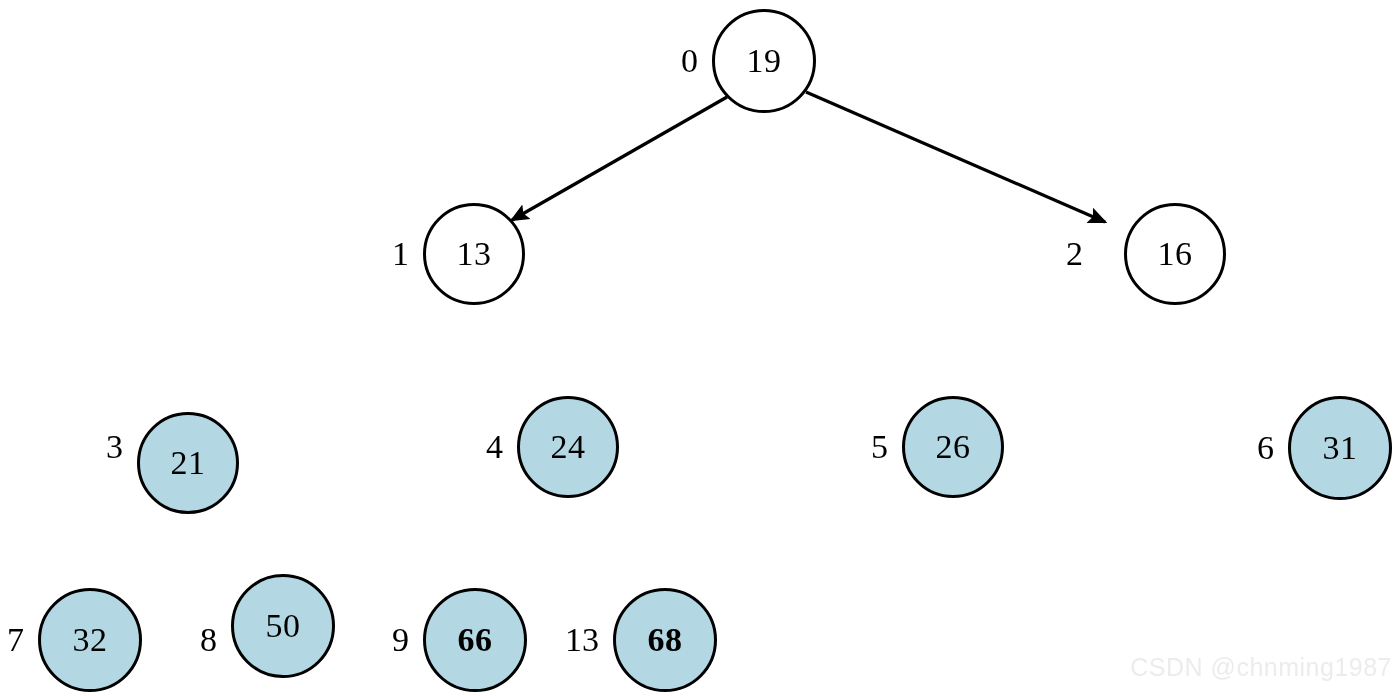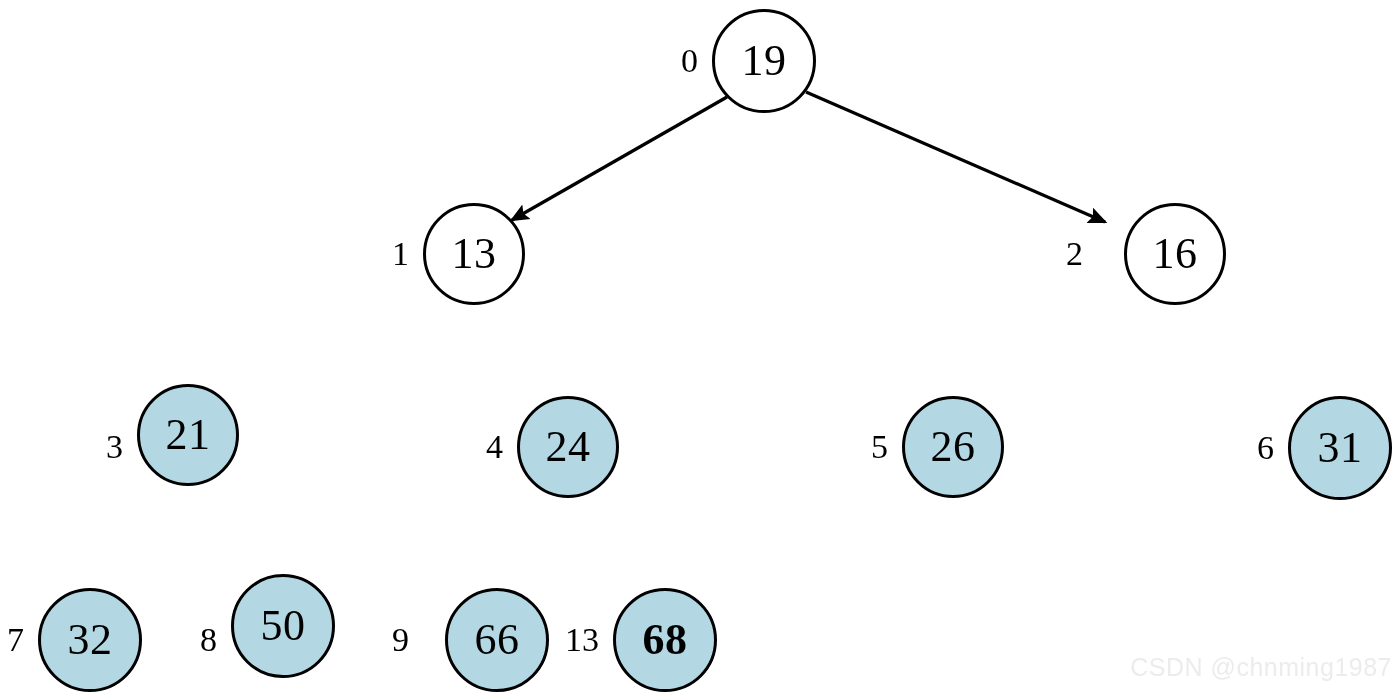--- a/index.html
+++ b/index.html
@@ -31,21 +31,21 @@
     display: flex;
     align-items: center;
     justify-content: center;
     background: #ffffff;
   }
   .node.filled {
     background: #b3d7e3;
   }
   .node-value {
     font-family: "Liberation Serif", "DejaVu Serif", serif;
-    font-size: 44px;
+    font-size: 34px;
     color: #000000;
     line-height: 1;
     letter-spacing: 0.5px;
   }
   .node-index {
     position: absolute;
     font-family: "Liberation Serif", "DejaVu Serif", serif;
     font-size: 34px;
     color: #000000;
     line-height: 1;
@@ -94,21 +94,21 @@
         </div>
         <span class="node-index" style="left: 339px; top: 237px; width: 70px;">1</span>
       </div>
       <div style="position: absolute; left: 0px; top: 0px;">
         <div class="node" style="left: 1124px; top: 203px; width: 102px; height: 102px;">
           <span class="node-value">16</span>
         </div>
         <span class="node-index" style="left: 1013px; top: 237px; width: 70px;">2</span>
       </div>
       <div style="position: absolute; left: 0px; top: 0px;">
-        <div class="node filled" style="left: 137px; top: 384px; width: 102px; height: 102px;">
+        <div class="node filled" style="left: 137px; top: 412px; width: 102px; height: 102px;">
           <span class="node-value">21</span>
         </div>
         <span class="node-index" style="left: 53px; top: 430px; width: 70px;">3</span>
       </div>
       <div style="position: absolute; left: 0px; top: 0px;">
         <div class="node filled" style="left: 517px; top: 396px; width: 102px; height: 102px; justify-content: center;">
           <span class="node-value">24</span>
         </div>
         <span class="node-index" style="left: 433px; top: 430px; width: 70px;">4</span>
       </div>
@@ -130,21 +130,21 @@
         </div>
         <span class="node-index" style="left: -47px; top: 623px; width: 71px;">7</span>
       </div>
       <div style="position: absolute; left: 0px; top: 0px;">
         <div class="node filled" style="left: 231px; top: 574px; width: 104px; height: 104px;">
           <span class="node-value">50</span>
         </div>
         <span class="node-index" style="left: 146px; top: 623px; width: 71px;">8</span>
       </div>
       <div style="position: absolute; left: 0px; top: 0px;">
-        <div class="node filled" style="left: 445px; top: 588px; width: 104px; height: 104px;">
+        <div class="node filled" style="left: 423px; top: 588px; width: 104px; height: 104px; font-weight: bold;">
           <span class="node-value">66</span>
         </div>
         <span class="node-index" style="left: 338px; top: 623px; width: 71px;">9</span>
       </div>
       <div style="position: absolute; left: 0px; top: 0px;">
         <div class="node filled" style="left: 613px; top: 588px; width: 104px; height: 104px; font-weight: bold;">
           <span class="node-value">68</span>
         </div>
         <span class="node-index" style="left: 513px; top: 623px; width: 86px;">13</span>
       </div>

